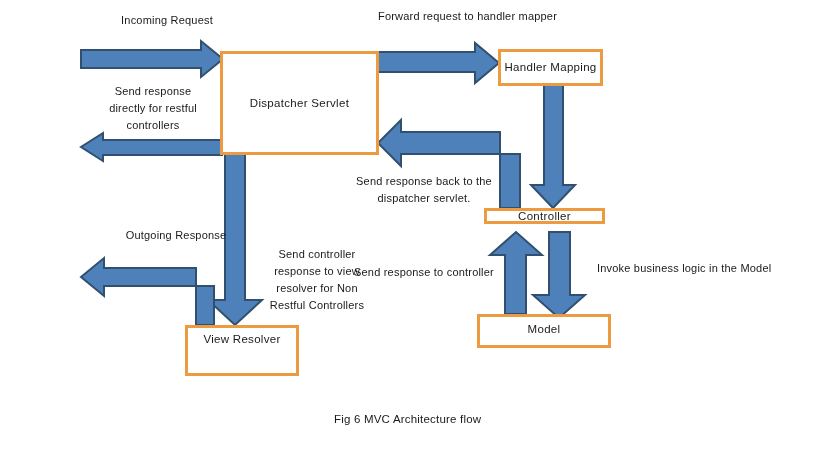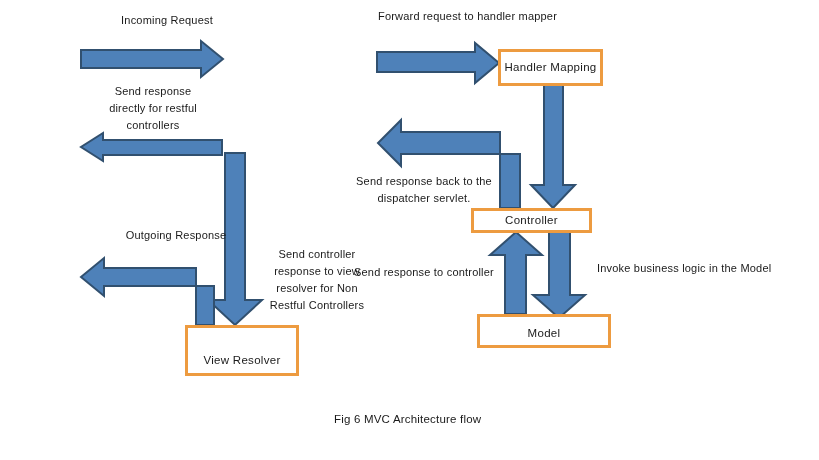--- a/index.html
+++ b/index.html
@@ -26,21 +26,21 @@
     z-index: 5;
   }
   .node-label {
     font-size: 11.5px;
     color: #1a1a1a;
     letter-spacing: 0.3px;
     text-align: center;
     line-height: 1.25;
   }
   .node.tall .node-label { align-self: center; }
-  .node.topalign { align-items: center; padding-top: 5px; }
+  .node.topalign { align-items: flex-start; padding-top: 5px; }
   .caption {
     position: absolute;
     font-size: 11px;
     color: #1a1a1a;
     text-align: center;
     line-height: 1.55;
     letter-spacing: 0.2px;
     z-index: 8;
     white-space: pre-line;
   }
@@ -81,34 +81,37 @@
       <polygon points="505,314 505,255 490,255 516,232 542,255 526,255 526,314"></polygon>
 
       <polygon points="225,153 245,153 245,300 262,300 235,325 208,300 225,300"></polygon>
 
       <polygon points="196,325 196,268 104,268 104,258 81,277 104,296 104,286 214,286 214,325"></polygon>
 
     </g>
   </svg>
 
 
+  <div class="node" style="left:220px; top:51px; width:159px; height:104px;">
+    <span class="node-label">Dispatcher Servlet</span>
+  </div>
 
   <div class="node" style="left:498px; top:49px; width:105px; height:37px;">
     <span class="node-label">Handler Mapping</span>
   </div>
 
-  <div class="node" style="left:471px; top:208px; width:121px; height:25px;">
+  <div class="node" style="left:484px; top:208px; width:121px; height:16px;">
     <span class="node-label">Controller</span>
   </div>
 
   <div class="node topalign" style="left:477px; top:314px; width:134px; height:34px;">
     <span class="node-label">Model</span>
   </div>
 
-  <div class="node topalign" style="left:185px; top:325px; width:114px; height:51px; padding-top:20px;">
+  <div class="node topalign" style="left:185px; top:325px; width:114px; height:51px; padding-top:4px;">
     <span class="node-label">View Resolver</span>
   </div>
 
   <div class="caption" style="left:92px; top:12px; width:150px;">Incoming Request</div>
 
   <div class="caption" style="left:378px; top:8px; width:300px; text-align:left;">Forward request to handler mapper</div>
 
   <div class="caption" style="left:88px; top:83px; width:130px;">Send response
 directly for restful
 controllers</div>

